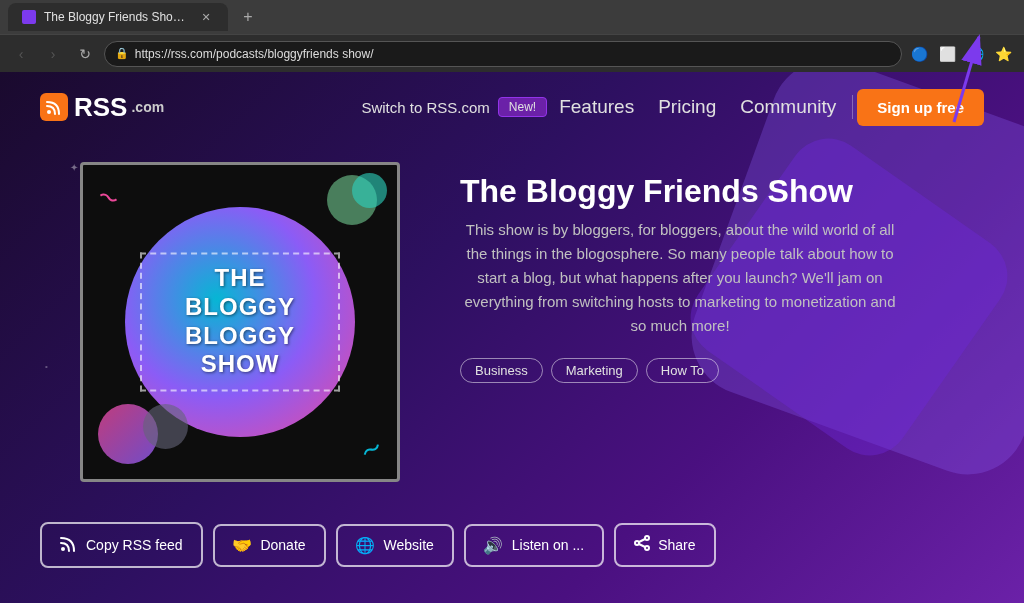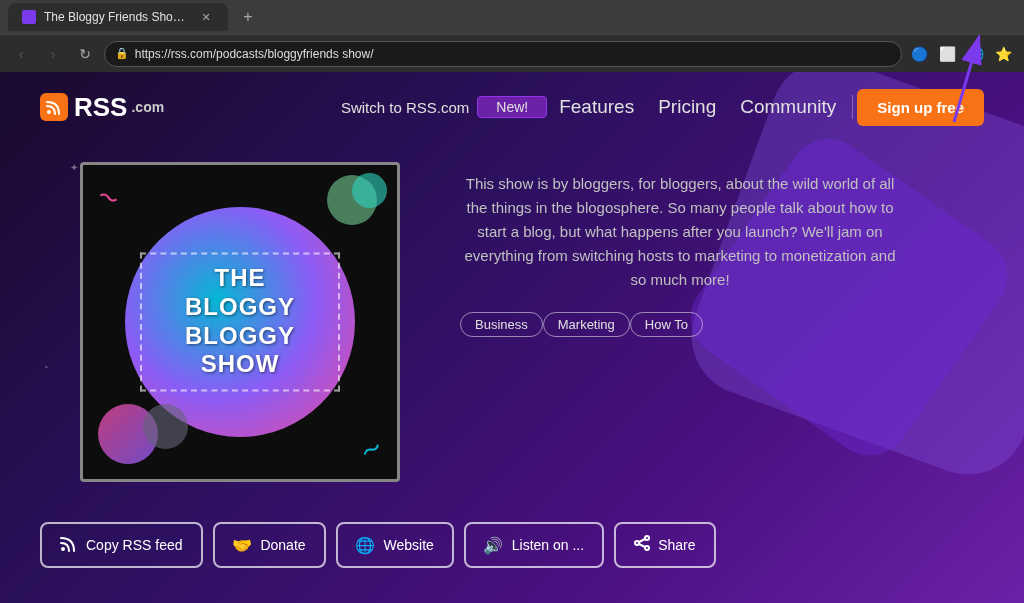--- a/index.html
+++ b/index.html
@@ -235,22 +235,22 @@
       align-items: center;
       gap: 8px;
       color: #e0e0e0;
       font-size: 15px;
       cursor: pointer;
     }
     .new-badge {
       background: #6b21a8;
       border: 1px solid #9333ea;
       color: #e0e0e0;
-      font-size: 14px;
-      padding: 2px 18px;
+      font-size: 12px;
+      padding: 2px 10px;
       border-radius: 4px;
     }
     .nav-divider {
       width: 1px;
       height: 24px;
       background: rgba(255,255,255,0.3);
       margin: 0 4px;
     }
     .signup-btn {
       background: #f97316;
@@ -389,41 +389,42 @@
     .podcast-desc {
       font-size: 15px;
       color: #c0c0c0;
       line-height: 1.6;
       margin-bottom: 20px;
       max-width: 440px;
       text-align: center;
     }
     .podcast-tags {
       display: flex;
-      gap: 0;
+      gap: 8px;
       flex-wrap: wrap;
       margin-bottom: 30px;
     }
     .tag {
       background: transparent;
       border: 1px solid rgba(255,255,255,0.5);
       color: #e0e0e0;
       padding: 4px 14px;
       border-radius: 20px;
       font-size: 13px;
     }
 
     
     .action-buttons {
       display: flex;
       gap: 10px;
       flex-wrap: wrap;
       padding: 20px 40px;
       position: relative;
       z-index: 5;
+      align-items: center;
     }
     .action-btn {
       background: transparent;
       border: 2px solid rgba(255,255,255,0.7);
       color: white;
       padding: 10px 18px;
       border-radius: 8px;
       font-size: 14px;
       font-weight: 500;
       cursor: pointer;
@@ -524,20 +525,21 @@
       <div class="cover-decor-circle-br"></div>
       <div class="cover-text">
         <span>THE</span><br>
         <span>BLOGGY</span><br>
         <span>BLOGGY</span><br>
         <span>SHOW</span>
       </div>
     </div>
 
     <div class="podcast-info">
+      <h1 class="podcast-title">The Bloggy Friends Show</h1>
       <p class="podcast-desc">This show is by bloggers, for bloggers, about the wild world of all the things in the blogosphere. So many people talk about how to start a blog, but what happens after you launch? We'll jam on everything from switching hosts to marketing to monetization and so much more!</p>
       <div class="podcast-tags">
         <span class="tag">Business</span>
         <span class="tag">Marketing</span>
         <span class="tag">How To</span>
       </div>
     </div>
   </div>
 
   <div class="action-buttons">

